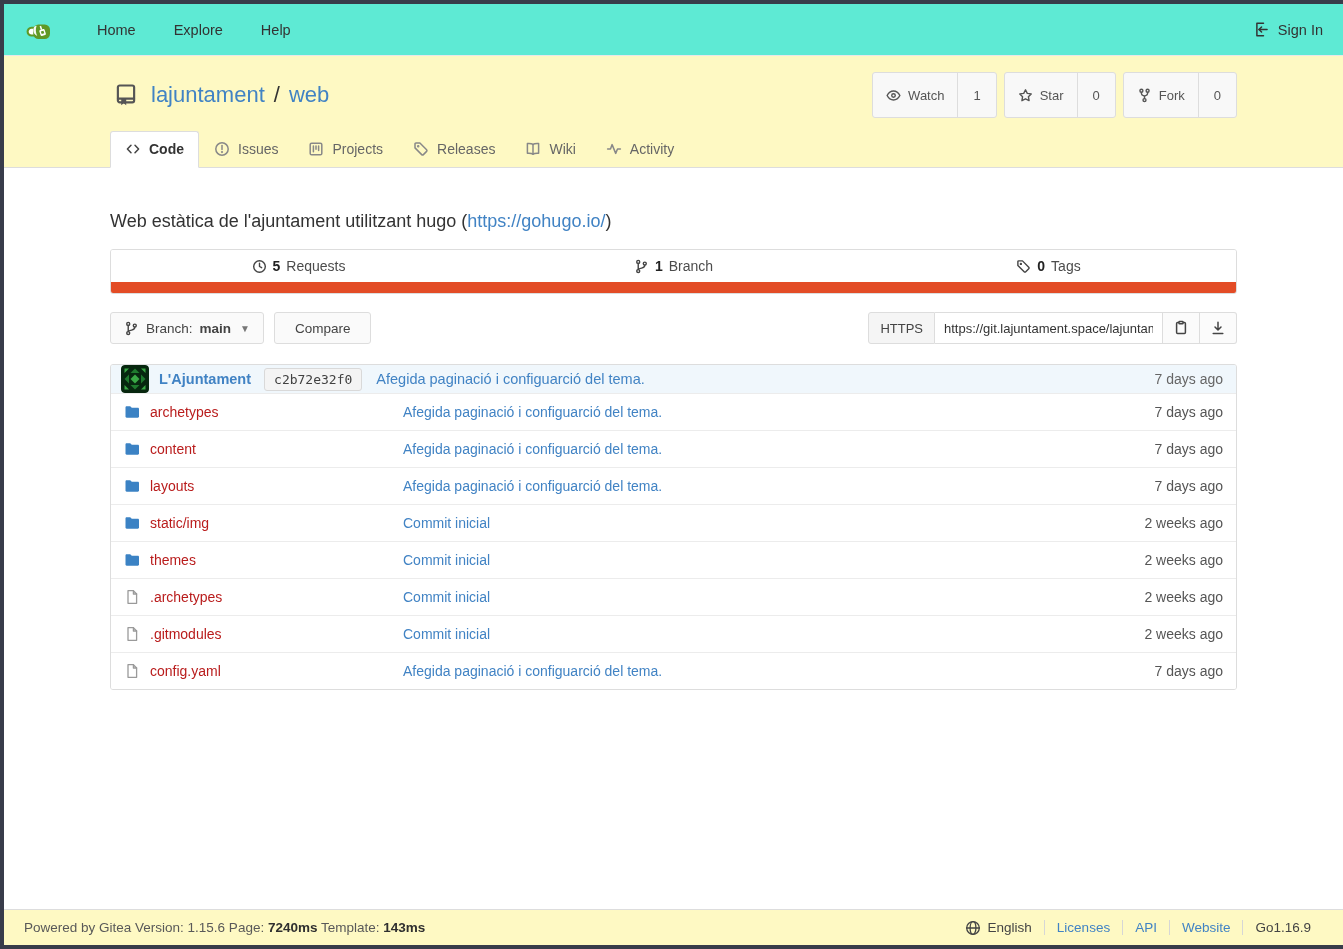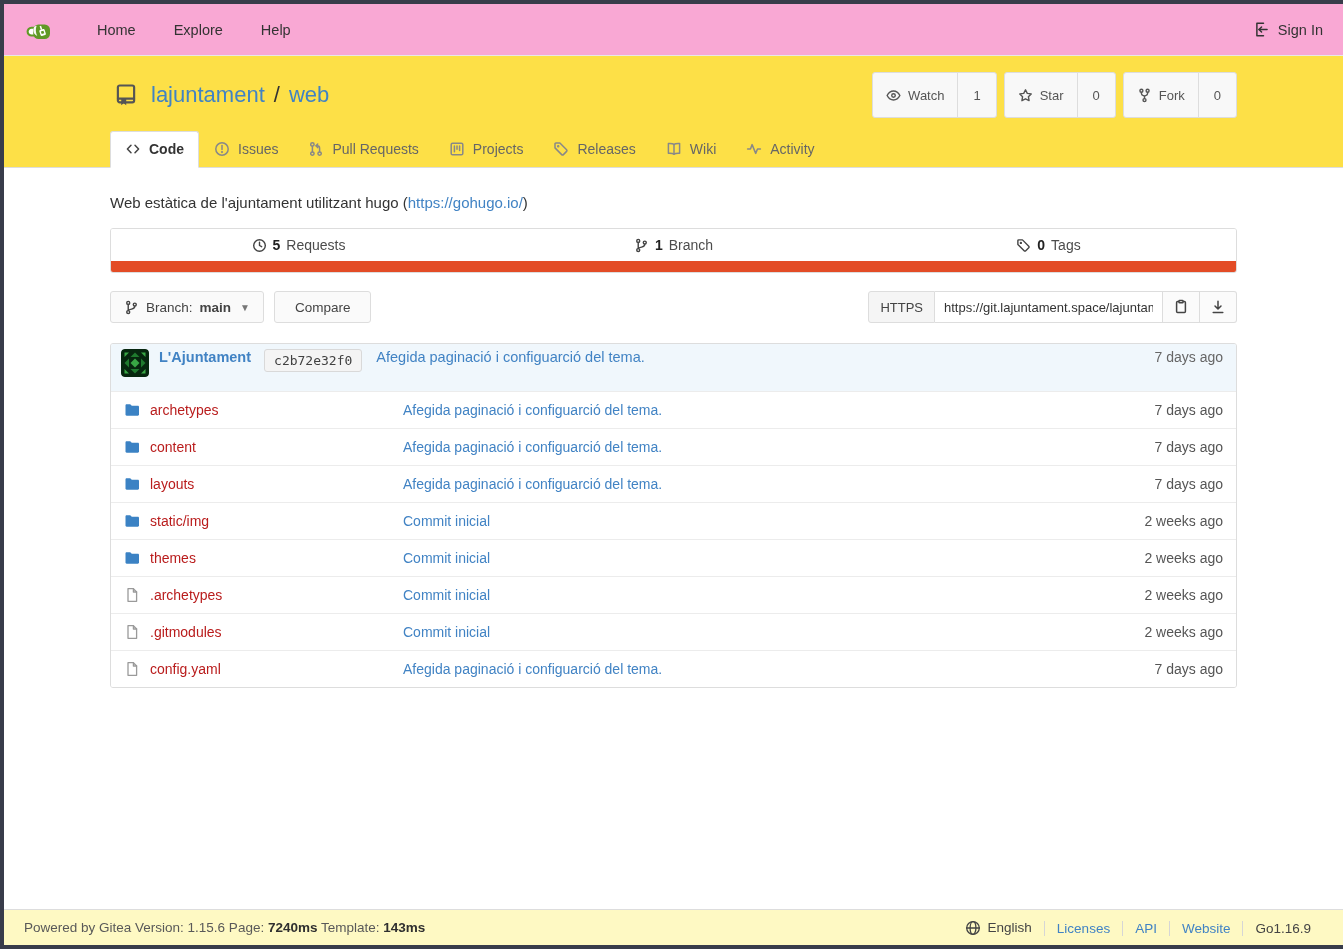--- a/index.html
+++ b/index.html
@@ -12,84 +12,84 @@
   }
   .app {
     margin:4px 0 4px 4px; width:1339px; height:941px;
     background:#fff; display:flex; flex-direction:column;
   }
   a { text-decoration:none; }
   svg { display:block; }
   .ic { stroke:currentColor; fill:none; stroke-width:1.5; stroke-linecap:round; stroke-linejoin:round; }
 
   
-  .topbar { flex:0 0 auto; height:52px; display:flex; align-items:center; padding:0 20px; background:#f9a8d4; border-bottom:1px solid #e8e8e8; }
+  .topbar { flex:0 0 auto; height:52px; display:flex; align-items:center; padding:0 20px; background:#5eead4; border-bottom:1px solid #e8e8e8; }
   .brand { margin-right:24px; cursor:pointer; }
   .nav-link { padding:10px 19px; font-size:14.5px; color:#333; cursor:pointer; }
   .signin { margin-left:auto; display:flex; align-items:center; gap:9px; font-size:14.5px; color:#333; cursor:pointer; }
 
   
-  .repo-header { flex:0 0 auto; background:#fde047; border-bottom:1px solid #ddd; padding-top:16px; }
+  .repo-header { flex:0 0 auto; background:#fef9c3; border-bottom:1px solid #ddd; padding-top:16px; }
   .container { width:1127px; margin:0 auto; }
   .title-row { display:flex; align-items:center; }
   .repo-icon { color:#555; margin:0 12px 0 3px; }
   .repo-title { font-size:22px; color:#333; display:flex; gap:9px; align-items:center; }
   .repo-title a { color:#4183c4; }
   .actions { margin-left:auto; display:flex; gap:7px; }
   .action-group { display:flex; border:1px solid #ddd; border-radius:3px; overflow:hidden; height:46px; font-size:13px; color:#555; background:#f8f8f8; cursor:pointer; }
   .action-main { display:flex; align-items:center; gap:7px; padding:0 13px; }
   .action-count { display:flex; align-items:center; padding:0 15px; border-left:1px solid #ddd; }
   .tabs { display:flex; margin-top:13px; }
   .tab { display:flex; align-items:center; gap:8px; padding:9px 14px 10px; font-size:14px; color:#666; cursor:pointer; border:1px solid transparent; margin-bottom:-1px; }
   .tab .t-ic { color:#888; }
   .tab.active { background:#fff; border-color:#ddd #ddd #fff; border-radius:3px 3px 0 0; color:#333; font-weight:bold; }
   .tab.active .t-ic { color:#444; }
 
   
   main { flex:1 1 auto; }
-  .description { margin:26px 0 0; font-size:15px; color:#333; }
+  .description { margin:43px 0 0; font-size:18px; color:#333; }
   .description a { color:#4183c4; }
 
   .stats-box { margin-top:17px; border:1px solid #ddd; border-radius:3px; overflow:hidden; }
   .stats-row { display:flex; height:32px; background:#fff; }
   .stat { flex:1; display:flex; align-items:center; justify-content:center; gap:6px; font-size:14px; color:#4c4c4c; cursor:pointer; }
   .stat .s-ic { color:#444; }
   .stat b { color:#222; }
   .lang-bar { height:11px; }
 
   .toolbar { margin-top:18px; display:flex; align-items:center; }
   .btn { height:32px; display:inline-flex; align-items:center; gap:7px; padding:0 13px; background:#fafafa; border:1px solid #ddd; border-radius:3px; font-size:13.5px; color:#444; cursor:pointer; font-family:inherit; }
   .caret { font-size:10px; color:#777; margin-left:2px; }
   .compare { margin-left:10px; justify-content:center; padding:0 20px; }
   .clone-group { margin-left:auto; display:flex; height:32px; }
   .proto { display:flex; align-items:center; padding:0 11px; border:1px solid #ddd; background:#f5f5f5; border-radius:3px 0 0 3px; font-size:13px; color:#444; cursor:pointer;text-align:center; }
   .clone-input { width:228px; border:1px solid #ddd; border-left:none; padding:0 9px; font-size:13px; color:#333; background:#fff; outline:none; font-family:inherit; }
   .icon-btn { width:37px; display:flex; align-items:center; justify-content:center; border:1px solid #ddd; border-left:none; background:#fbfbfb; color:#444; cursor:pointer; }
   .icon-btn.last { border-radius:0 3px 3px 0; }
 
   .repo-table { margin-top:20px; border:1px solid #ddd; border-radius:3px; overflow:hidden; }
-  .commit-head { display:flex; align-items:flex-start; background:#f0f7fc; padding:5px 10px; height:47px; }
+  .commit-head { display:flex; align-items:center; background:#f0f7fc; padding:5px 10px; height:28px; }
   .avatar { width:28px; height:28px; border-radius:3px; overflow:hidden; flex:0 0 auto; cursor:pointer; }
   .author { margin-left:10px; font-weight:bold; font-size:14.5px; color:#4183c4; }
   .sha { margin-left:13px; font-family:"DejaVu Sans Mono", monospace; font-size:13px; color:#414141; background:#f4f4f4; border:1px solid #d9d9d9; border-radius:3px; padding:3px 9px; cursor:pointer; }
   .head-msg { margin-left:14px; color:#4183c4; font-size:14.5px; }
   .head-time { margin-left:auto; color:#666; font-size:14px; padding-right:3px; }
   .file-row { display:flex; align-items:center; height:37px; border-top:1px solid #ececec; font-size:14px; background:#fff; }
   .cell-name { width:292px; padding-left:13px; display:flex; gap:10px; align-items:center; }
   .cell-name a { color:#b91c1c; }
   .folder-glyph { color:#3b82c4; }
   .file-glyph { color:#9a9a9a; }
   .cell-msg { flex:1; overflow:hidden; white-space:nowrap; }
   .cell-msg a { color:#4183c4; }
   .cell-time { width:175px; text-align:right; padding-right:13px; color:#555; }
 
   
   .footer { flex:0 0 auto; border-top:1px solid #ddd; height:36px; display:flex; align-items:center; padding:0 20px; font-size:13.5px; color:#595959; background:#fef9c3; }
   .f-left b { color:#2f2f2f; }
-  .f-right { margin-left:auto; display:flex; align-items:flex-end; height:16px; }
+  .f-right { margin-left:auto; display:flex; align-items:center; height:16px; }
   .f-item { display:flex; align-items:center; gap:7px; padding:0 12px; border-left:1px solid #d6d6d6; color:#444; }
   .f-item.first { border-left:none; }
   .f-item a, .f-link { color:#4183c4; cursor:pointer; }
   .f-lang { cursor:pointer; }
 </style>
 </head>
 <body>
 
 <div class="app">
 
@@ -176,30 +176,20 @@
             </svg>
           <span>Code</span>
         </div>
         <div class="tab">
           <svg class="ic t-ic" width="16" height="16" viewBox="0 0 16 16">
               <circle cx="8" cy="8" r="6.2"></circle>
               <path d="M8 4.6v4"></path>
               <circle cx="8" cy="11.1" r=".4" fill="currentColor"></circle>
             </svg>
           <span>Issues</span>
-        </div>
-        <div class="tab">
-          <svg class="ic t-ic" width="16" height="16" viewBox="0 0 16 16">
-              <circle cx="4.4" cy="3.4" r="1.7"></circle>
-              <circle cx="4.4" cy="12.6" r="1.7"></circle>
-              <circle cx="11.6" cy="12.6" r="1.7"></circle>
-              <path d="M4.4 5.4v5.3M11.6 10.7V7.2a2.4 2.4 0 0 0-2.4-2.4h-1"></path>
-              <path d="m9.7 3 -1.7 1.8 1.7 1.8"></path>
-            </svg>
-          <span>Pull Requests</span>
         </div>
         <div class="tab">
           <svg class="ic t-ic" width="16" height="16" viewBox="0 0 16 16">
               <rect x="2.2" y="2.2" width="11.6" height="11.6" rx="1.4"></rect>
               <path d="M5.4 5v5.8M8 5v3.2M10.6 5v4.6"></path>
             </svg>
           <span>Projects</span>
         </div>
         <div class="tab">
           <svg class="ic t-ic" width="16" height="16" viewBox="0 0 16 16">

